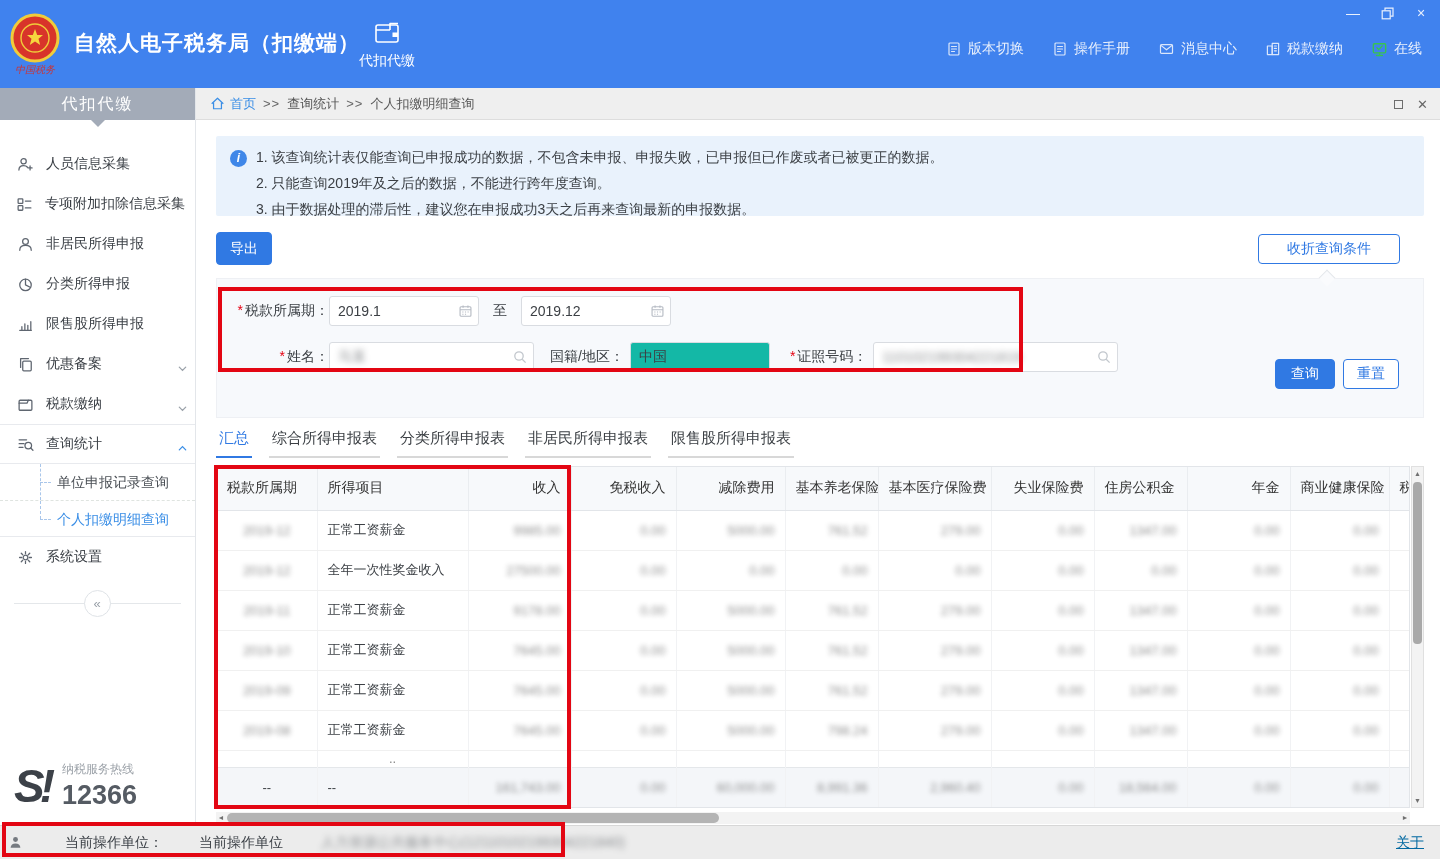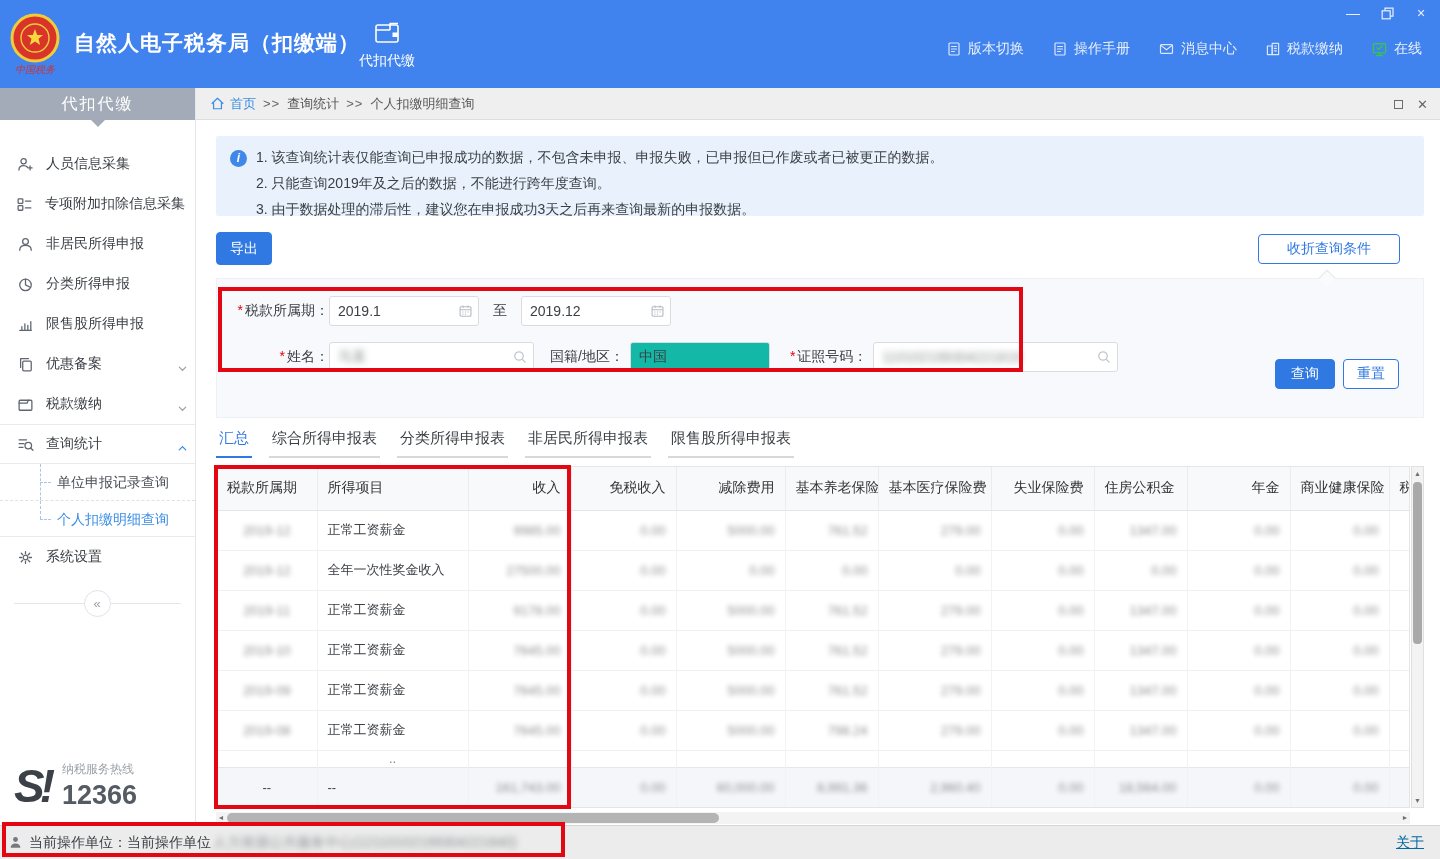--- a/index.html
+++ b/index.html
@@ -38,21 +38,21 @@
   .side-sub-item .tree-h { position:absolute; left:40px; top:50%; width:11px; border-top:1px dashed #a9c6ea; }
   .side-sub-item.active { color:#3a8ee6; }
   .collapse-row { position:relative; margin:26px 14px 0; border-top:1px solid #e4e7ea; }
   .collapse-btn { position:absolute; left:50%; top:-14px; margin-left:-14px; width:27px; height:27px; border:1px solid #dfe3e7; border-radius:50%; background:#fff; color:#9aa1a9; font-size:13px; line-height:25px; text-align:center; cursor:pointer; }
   .hotline { position:absolute; left:14px; bottom:12px; display:flex; align-items:center; }
   .hotline-mark { font-size:46px; font-weight:800; font-style:italic; color:#3c4148; letter-spacing:-5px; padding-right:12px; }
   .hotline-label { color:#9aa0a7; font-size:12px; }
   .hotline-number { color:#555b63; font-size:27px; font-weight:700; margin-top:2px; }
 
   
-  .statusbar { position:absolute; left:0; bottom:0; width:1440px; height:34px; background:#ececec; border-top:1px solid #d7d7d7; display:flex; align-items:center; padding:0 16px 0 8px; z-index:6; }
+  .statusbar { position:absolute; left:0; bottom:0; width:1440px; height:34px; background:#ececec; border-top:1px solid #d7d7d7; display:flex; align-items:center; padding:0 16px 0 8px; z-index:6;gap:36px; }
   .statusbar .icon { margin-right:6px; }
   .status-text { font-size:14px; color:#3a3f45; }
   .status-blur { filter:blur(3px); opacity:.55; margin-left:2px; }
   .about-link { margin-left:auto; color:#0369a1; text-decoration:underline; cursor:pointer; }
 
   
   .content { position:absolute; left:196px; top:88px; right:0; bottom:34px; background:#fff; }
   .crumb-bar { position:relative; height:32px; background:#efefef; border-bottom:1px solid #ddd; display:flex; align-items:center; padding:0 14px; font-size:13px; color:#555; }
   .crumb-bar .icon { margin-right:5px; }
   .crumb-home { color:#3a8ee6; cursor:pointer; }

